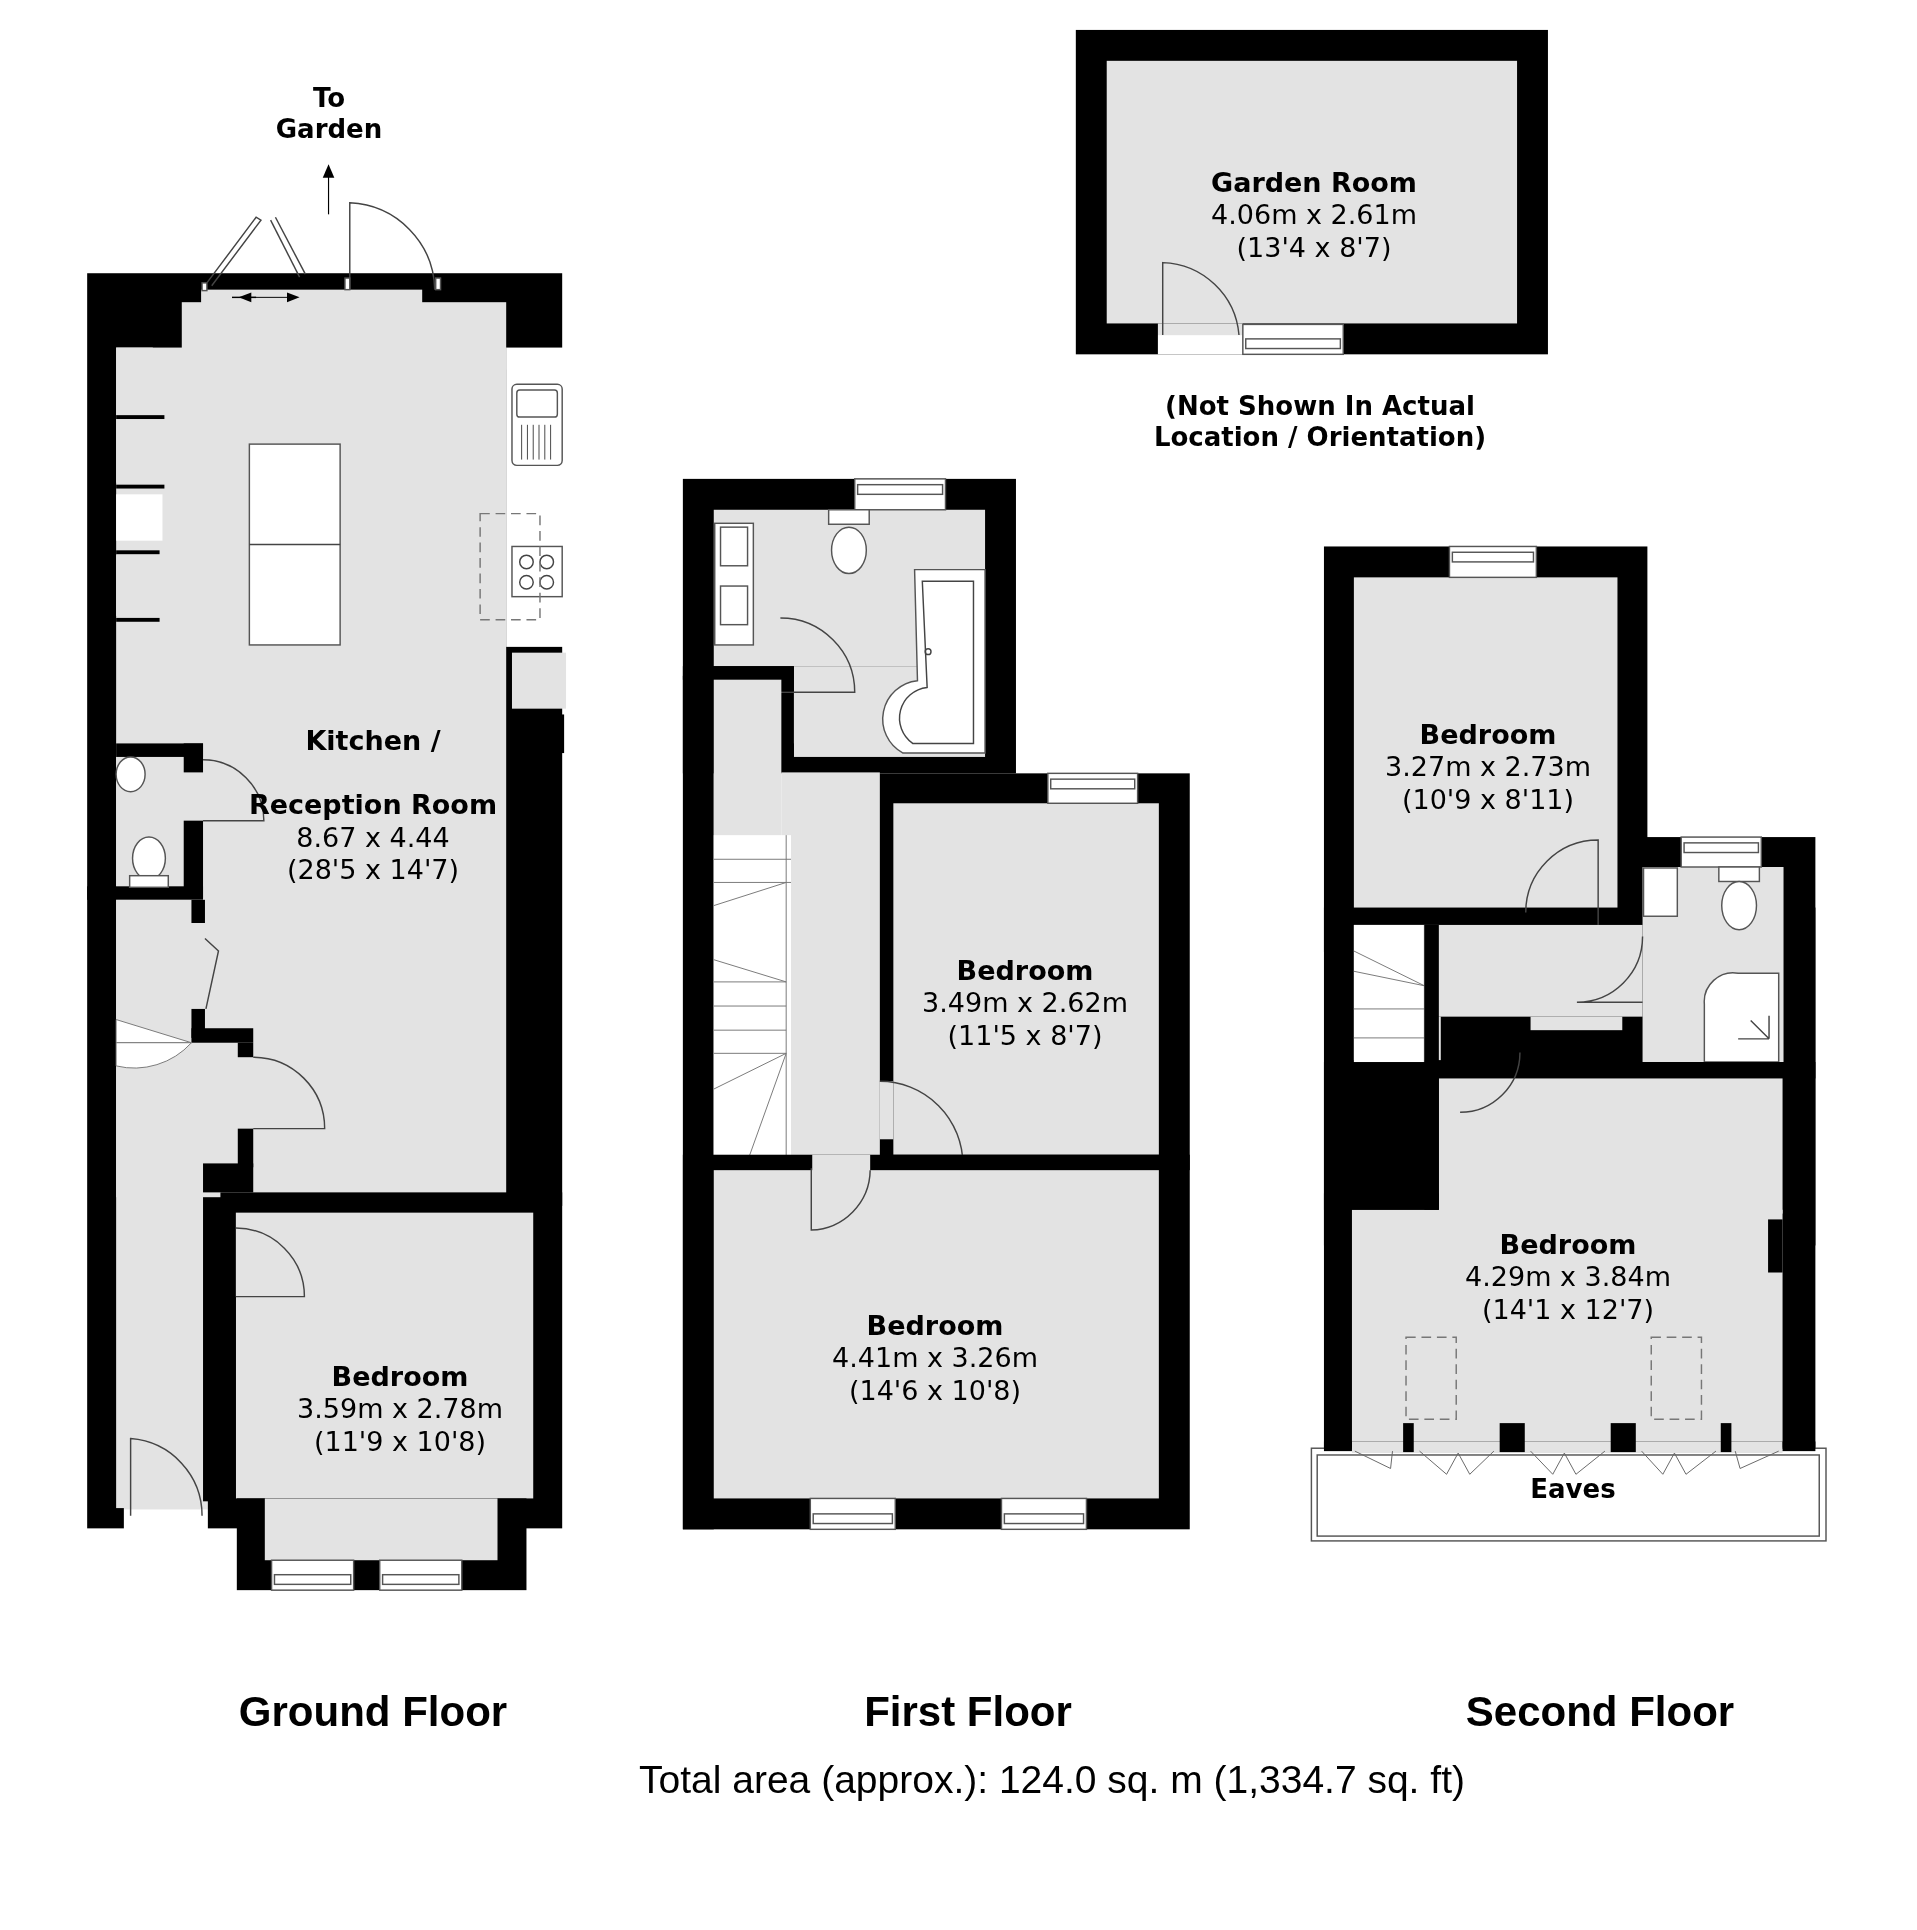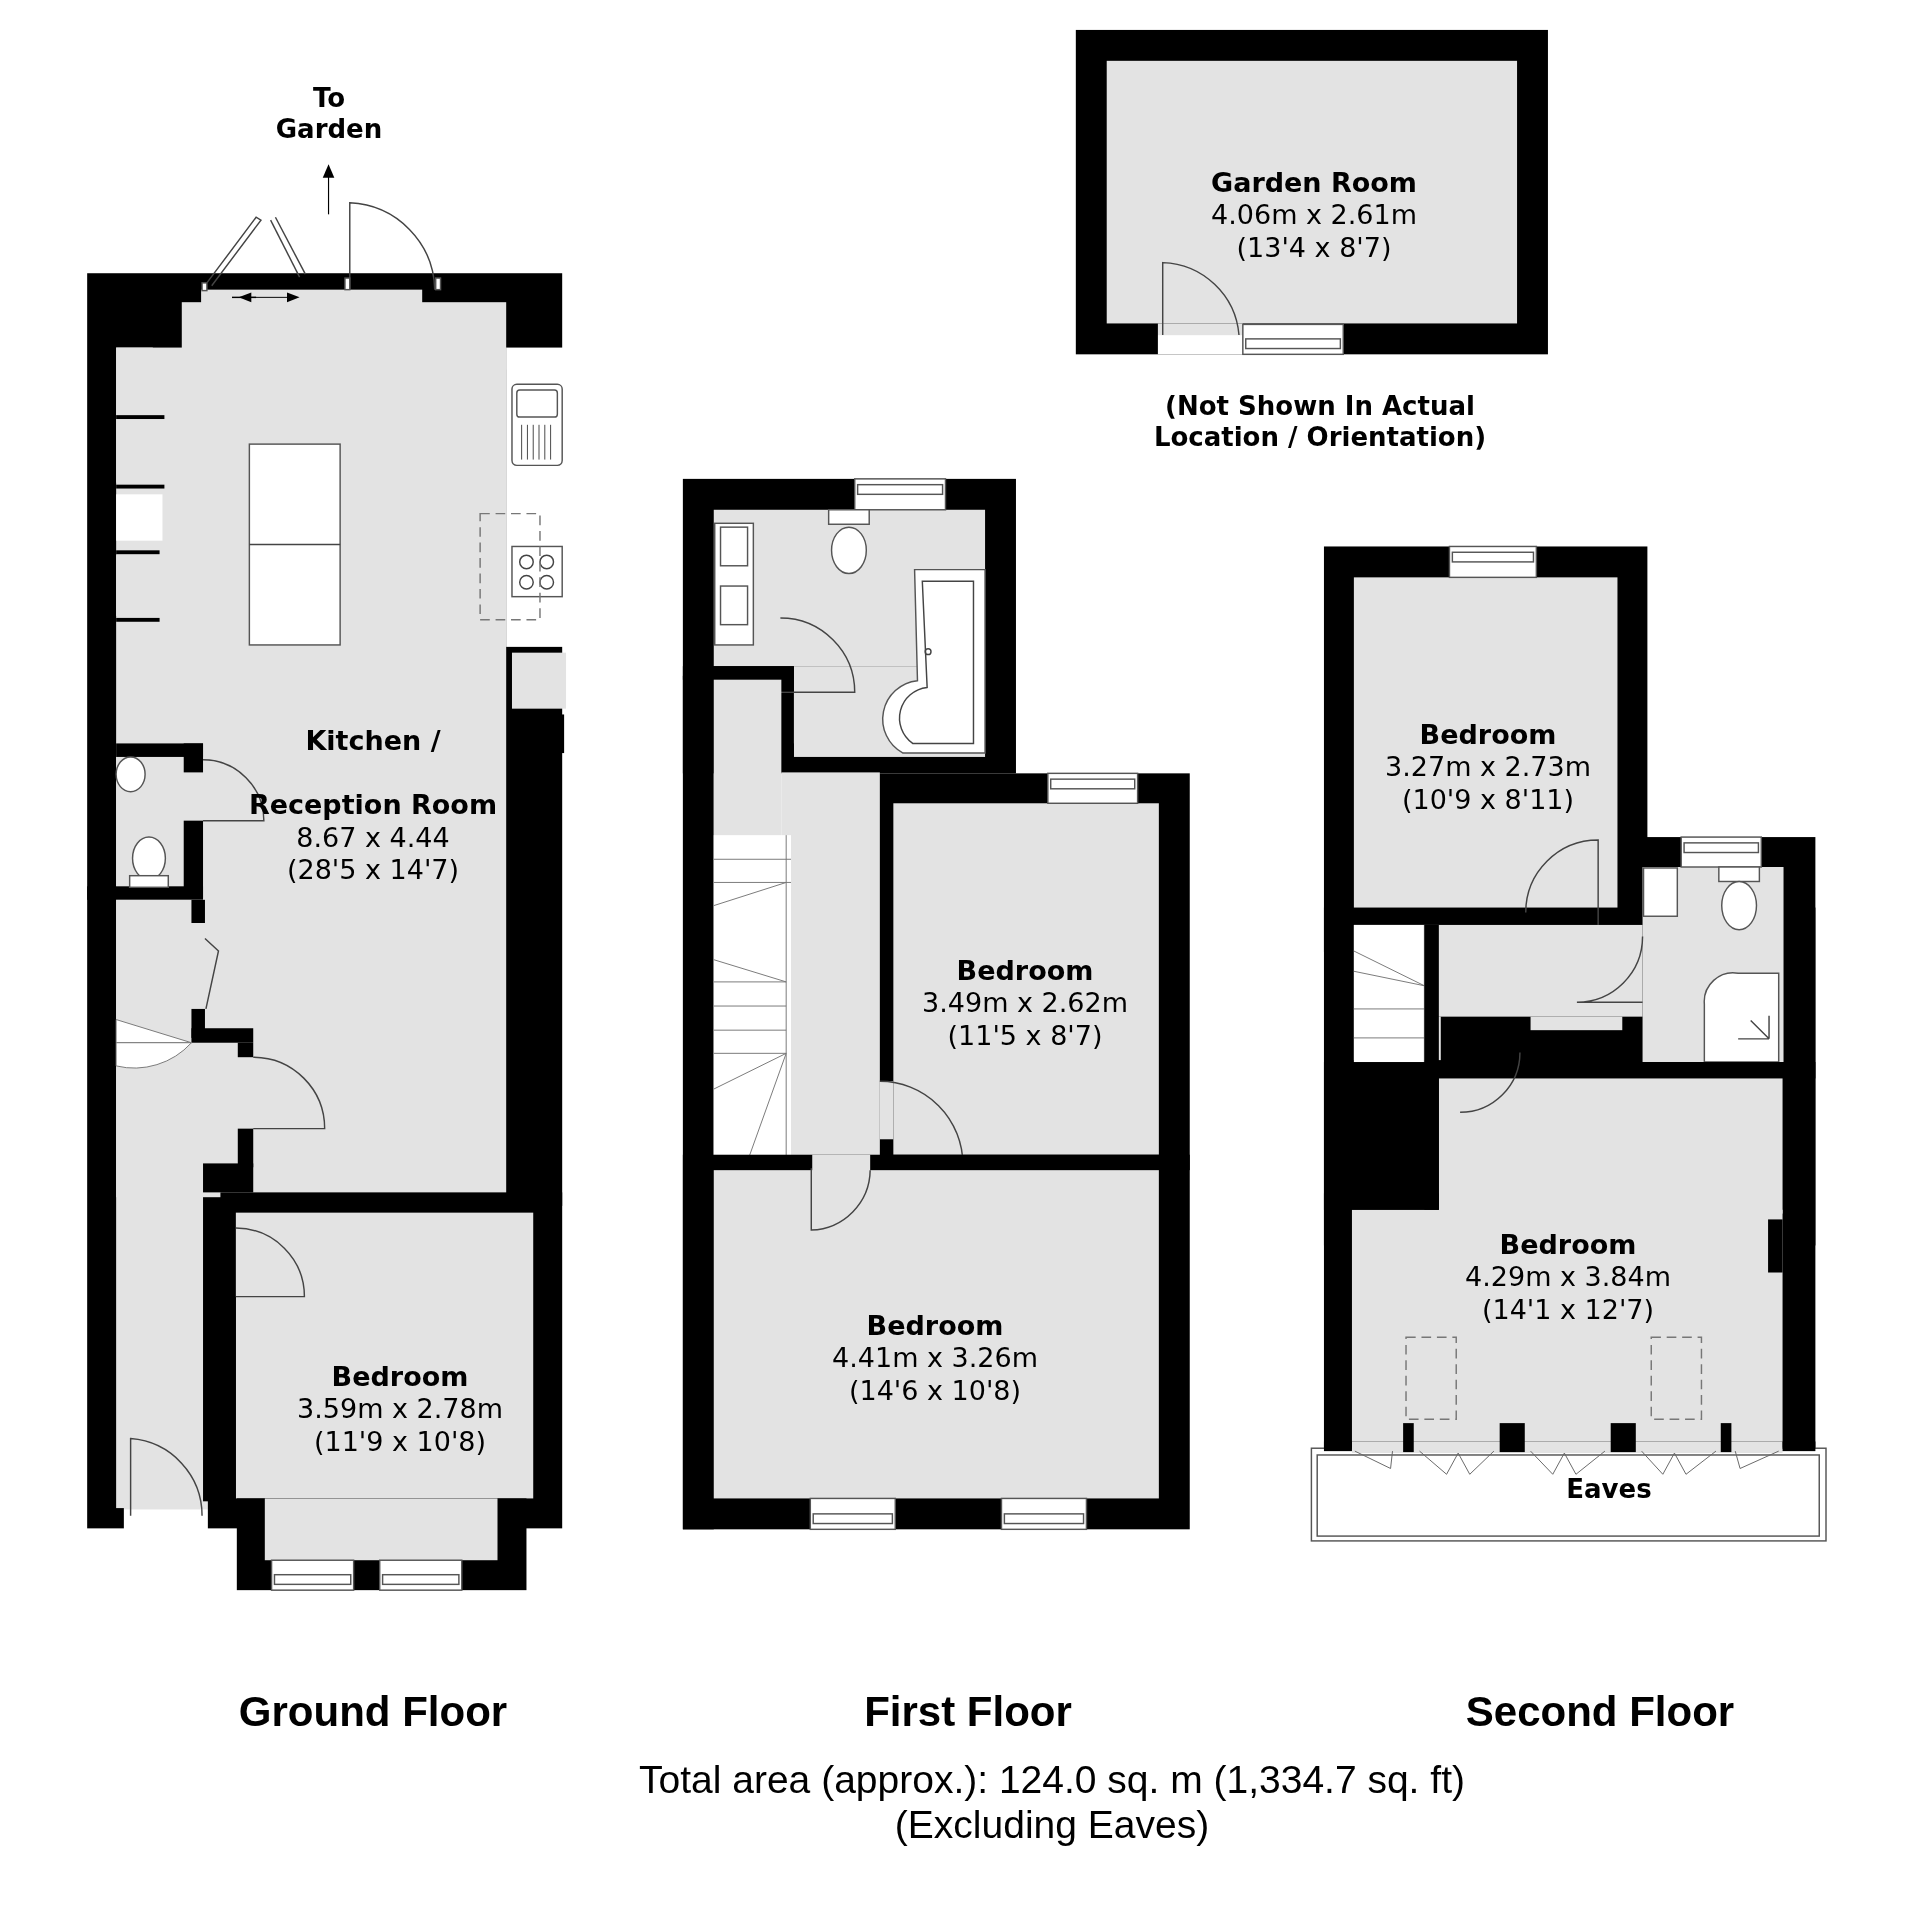--- a/index.html
+++ b/index.html
@@ -314,25 +314,24 @@
   <span class="room-dim">3.27m x 2.73m</span>
   <span class="room-dim">(10'9 x 8'11)</span>
 </div>
 
 <div class="label" style="left:1568px; top:1197px;">
   <span class="room-name">Bedroom</span>
   <span class="room-dim">4.29m x 3.84m</span>
   <span class="room-dim">(14'1 x 12'7)</span>
 </div>
 
-<div class="label" style="left:1573px; top:1474px;margin-left:36px;">
+<div class="label" style="left:1573px; top:1474px;">
   <span class="note">Eaves</span>
 </div>
 
 <div class="floor-title" style="left:373px; top:1688px;">Ground Floor</div>
 <div class="floor-title" style="left:968px; top:1688px;">First Floor</div>
 <div class="floor-title" style="left:1600px; top:1688px;">Second Floor</div>
 
 <div class="totals">
   <span>Total area (approx.): 124.0 sq. m (1,334.7 sq. ft)</span>
-  <span>(Excluding Eaves)</span>
 </div>
 
 
 </body></html>

